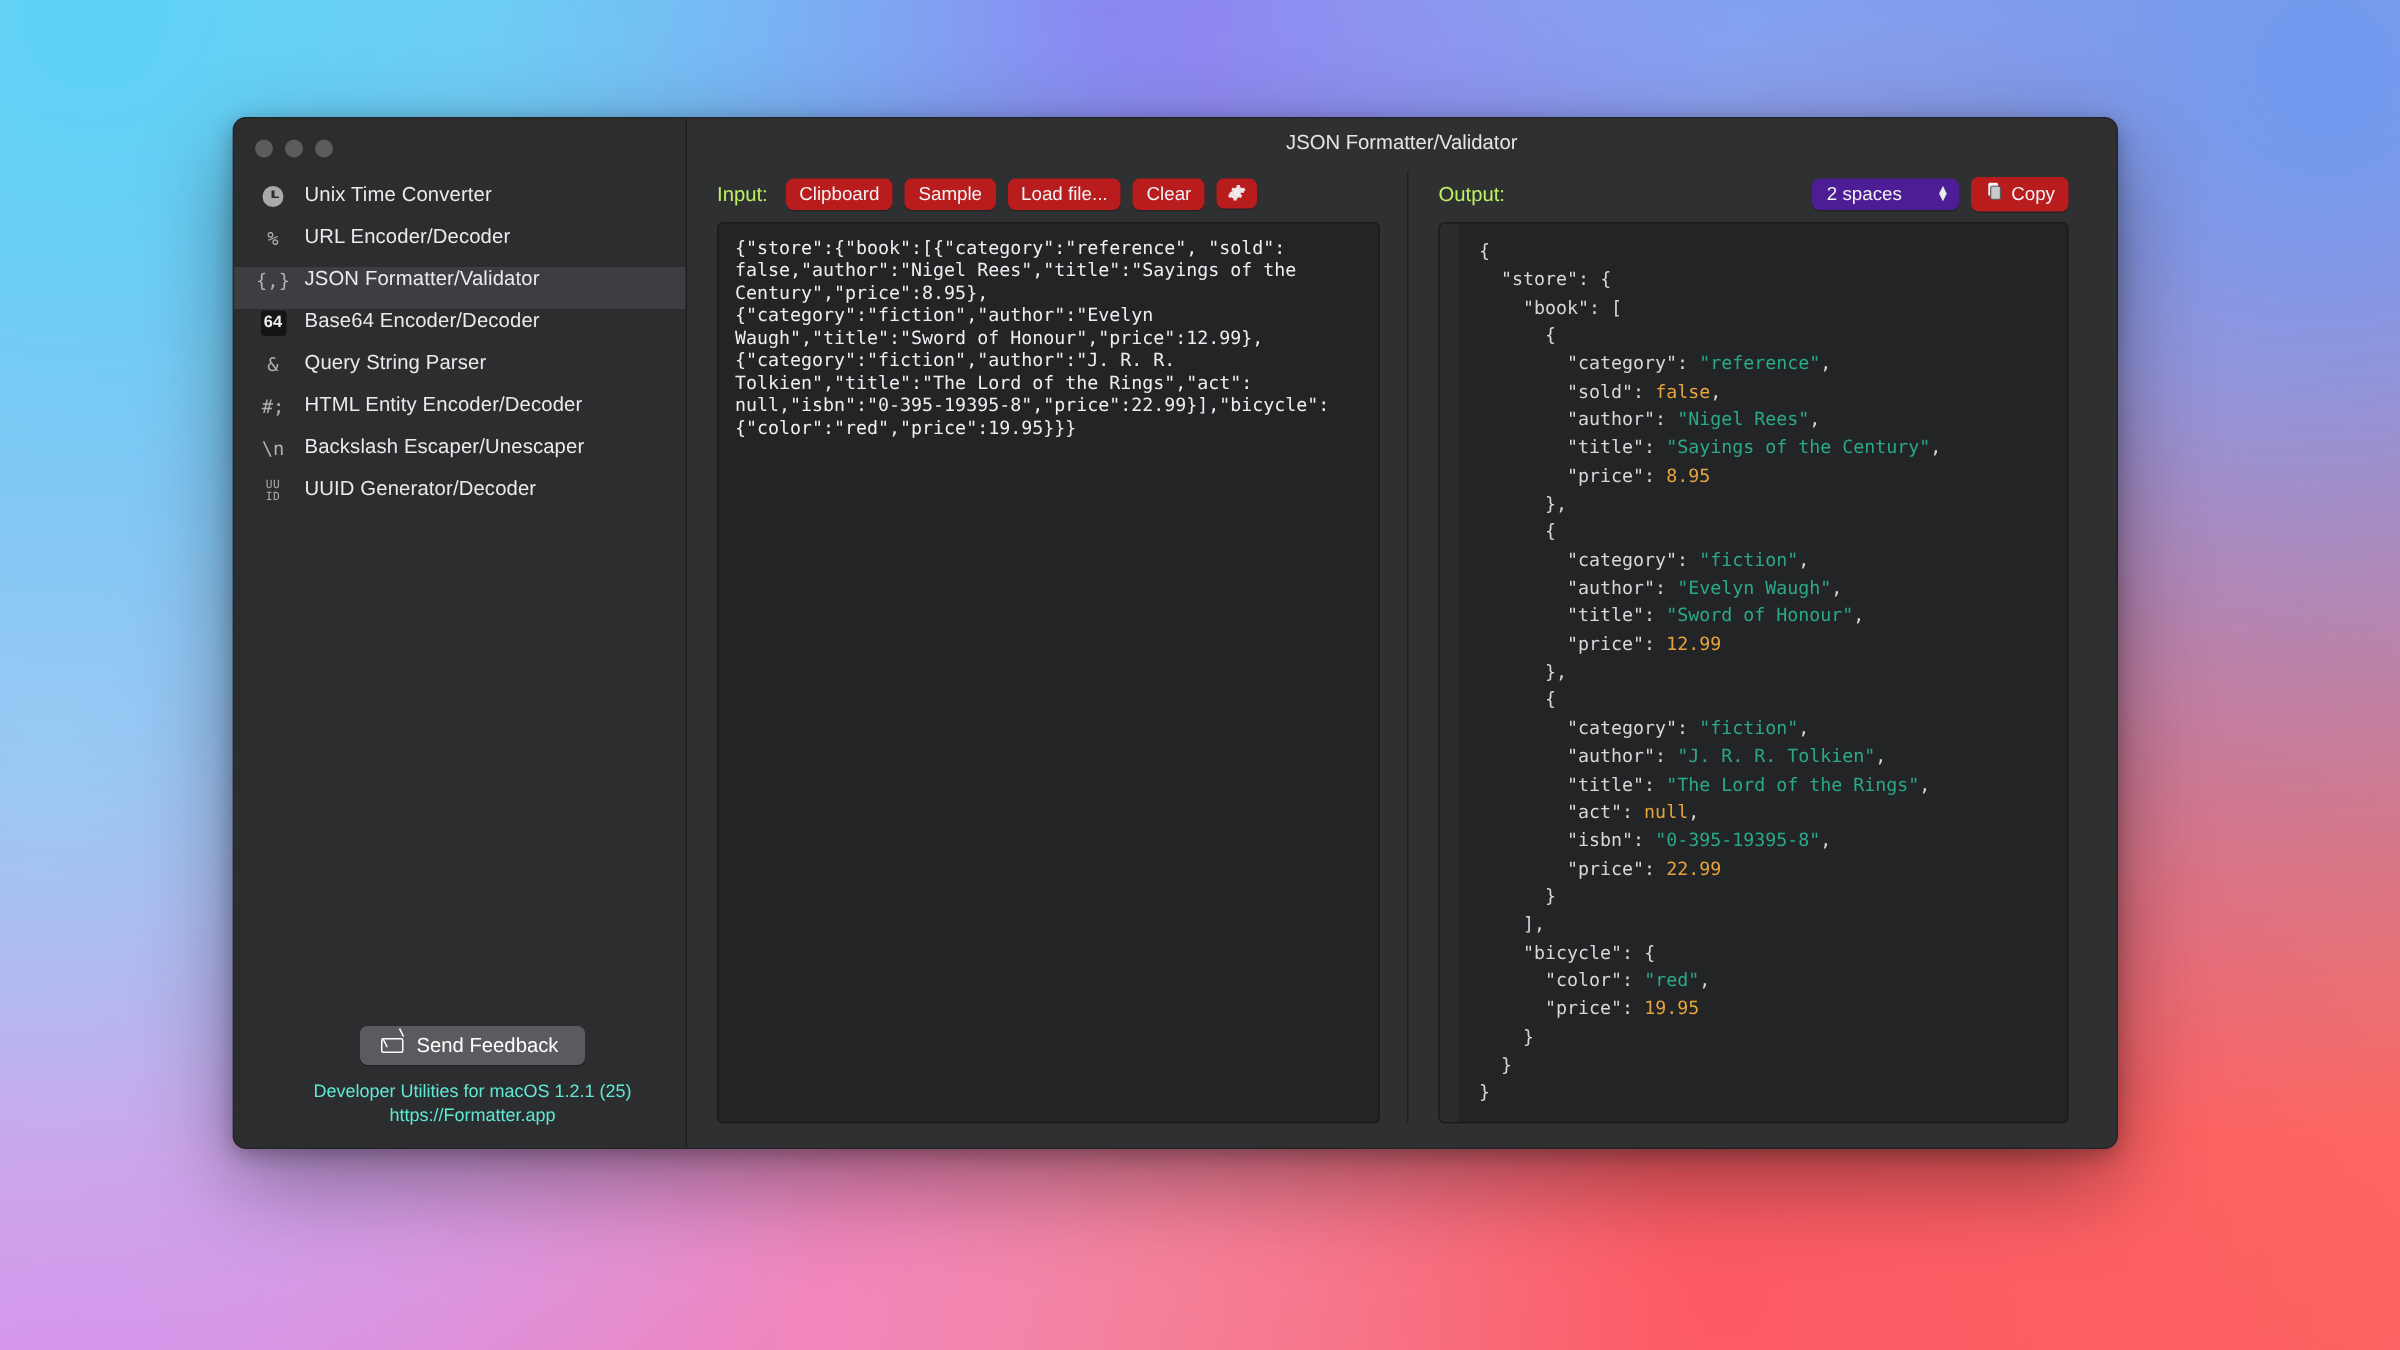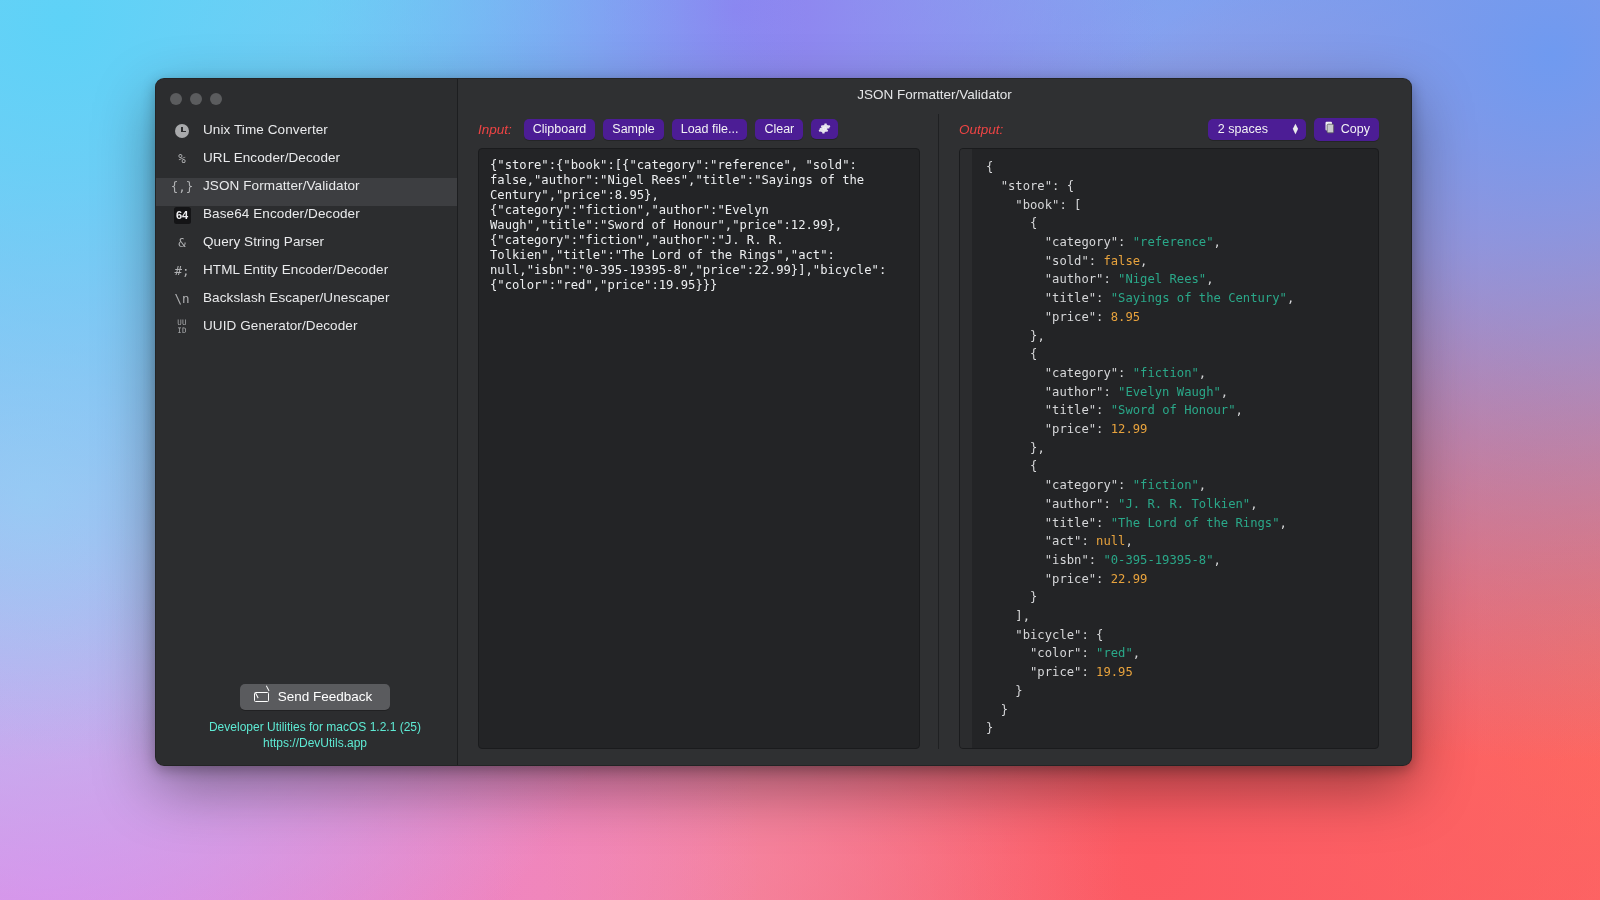--- a/index.html
+++ b/index.html
@@ -127,24 +127,24 @@
   }
   #panes { flex: 1; display: flex; padding: 0 0 16px 0; }
   .pane { display: flex; flex-direction: column; }
   #input-pane { flex: 0 0 480px; padding: 0 18px 0 20px; }
   #divider { width: 1px; background: #1f2022; margin: 4px 0 0 0; }
   #output-pane { flex: 1; padding: 0 32px 0 20px; }
 
   .pane-toolbar {
     height: 38px; display: flex; align-items: center; gap: 8px;
   }
-  .pane-label { color: #ef4444; font-size: 13.5px; margin-right: 4px; font-style: italic; }
+  .pane-label { color: #bef264; font-size: 13.5px; margin-right: 4px; }
   .spacer { flex: 1; }
   .tbtn {
-    background: #4c1d95; border: none; border-radius: 5px;
+    background: #b91c1c; border: none; border-radius: 5px;
     color: #f2f2f4; font-size: 12.5px; font-family: "Liberation Sans", sans-serif;
     padding: 3px 9px 4px 9px; cursor: default;
     box-shadow: 0 1px 0 rgba(0,0,0,0.22);
     white-space: nowrap;
   }
   .tbtn.icon-only { padding: 3px 7px 3px 7px; }
   .gear {
     display: inline-block; width: 13px; height: 13px; position: relative;
     vertical-align: -2px;
   }
@@ -249,21 +249,21 @@
 
     </div>
 
     <div class="sidebar-footer">
       <button id="send-feedback">
         <span class="env-icon"></span>
         <span>Send Feedback</span>
       </button>
       <div class="footer-text">
         <div>Developer Utilities for macOS 1.2.1 (25)</div>
-        <div>https://DevUtils.app</div>
+        <div>https://Formatter.app</div>
       </div>
     </div>
   </div>
 
   <div id="content">
 
     <div id="titlebar">
       <span>JSON Formatter/Validator</span>
     </div>
 

